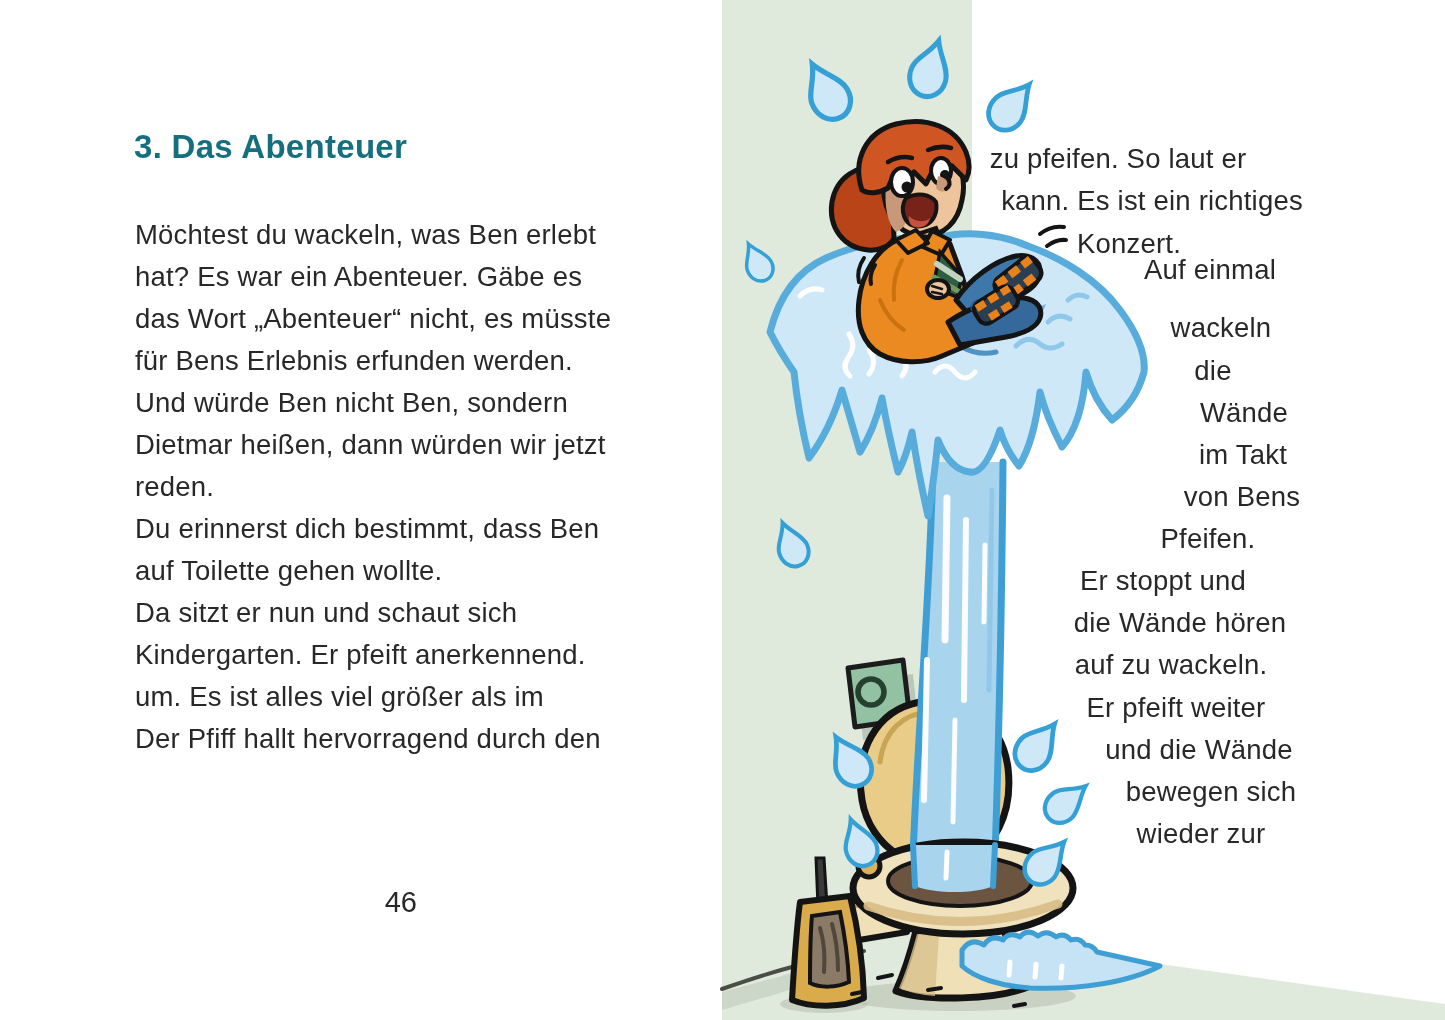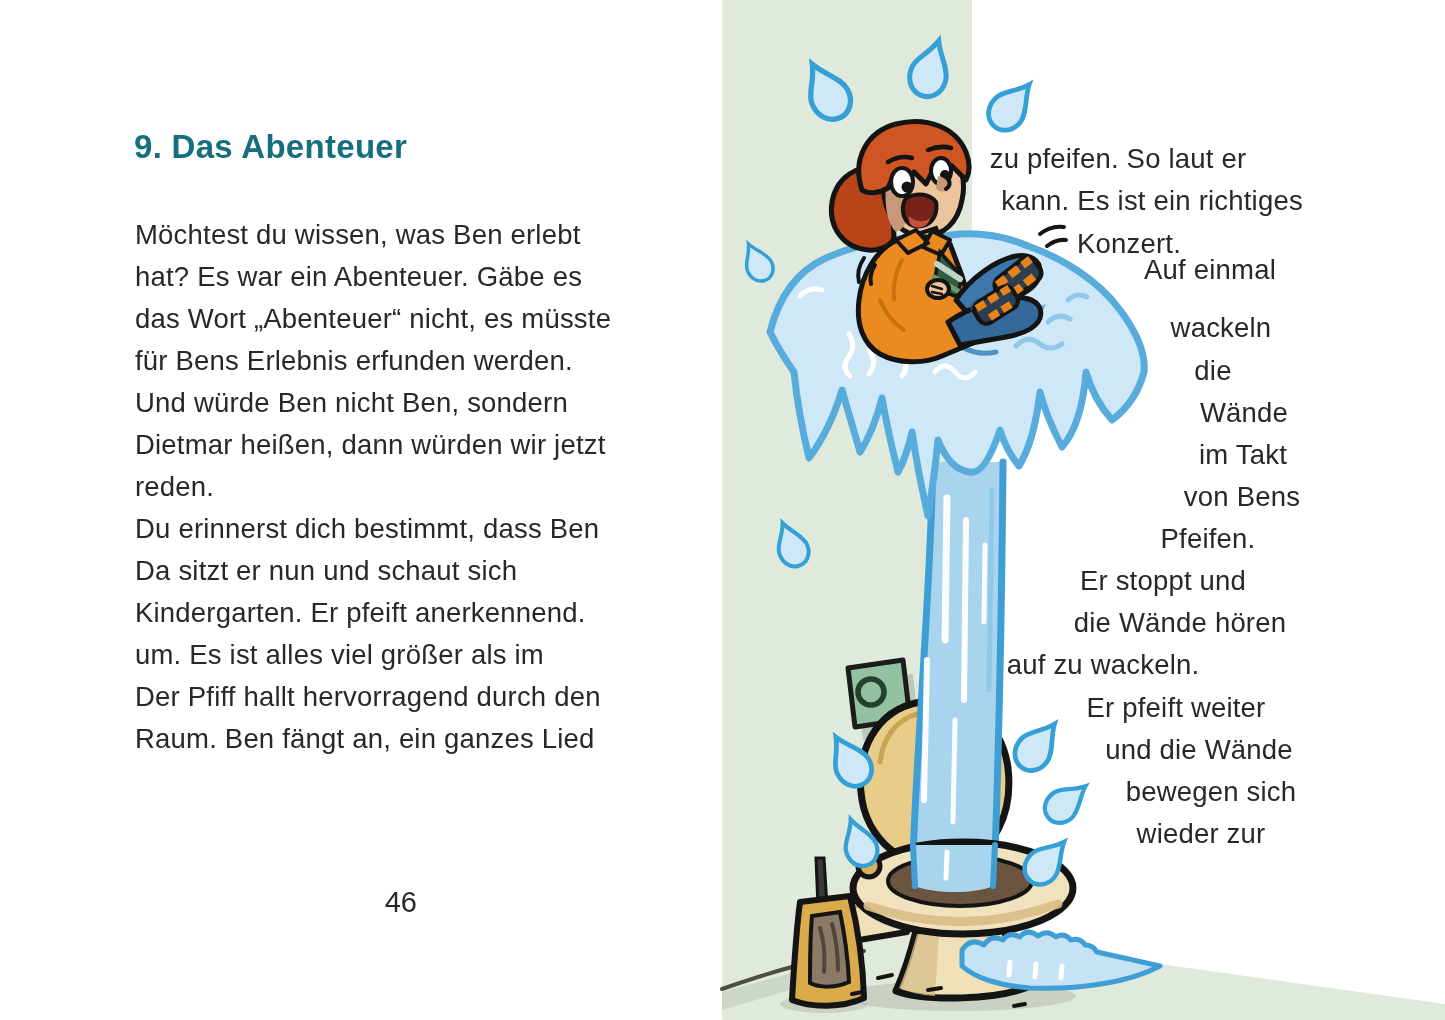--- a/index.html
+++ b/index.html
@@ -23,35 +23,35 @@
     white-space:nowrap;z-index:5;
   }
   svg.illu{position:absolute;left:700px;top:0;width:745px;height:1020px;z-index:1;}
 </style>
 </head>
 <body>
 
 <div class="spread">
 
   <div>
-    <div class="heading">9. Das Abenteuer</div>
+    <div class="heading">3. Das Abenteuer</div>
     <div class="left-text">
-      <div>Möchtest du wissen, was Ben erlebt</div>
+      <div>Möchtest du wackeln, was Ben erlebt</div>
       <div>hat? Es war ein Abenteuer. Gäbe es</div>
       <div>das Wort „Abenteuer“ nicht, es müsste</div>
       <div>für Bens Erlebnis erfunden werden.</div>
       <div>Und würde Ben nicht Ben, sondern</div>
       <div>Dietmar heißen, dann würden wir jetzt</div>
       <div>reden.</div>
       <div>Du erinnerst dich bestimmt, dass Ben</div>
+      <div>auf Toilette gehen wollte.</div>
       <div>Da sitzt er nun und schaut sich</div>
       <div>Kindergarten. Er pfeift anerkennend.</div>
       <div>um. Es ist alles viel größer als im</div>
       <div>Der Pfiff hallt hervorragend durch den</div>
-      <div>Raum. Ben fängt an, ein ganzes Lied</div>
     </div>
     <div class="page-number">46</div>
   </div>
 
   <svg class="illu" viewBox="700 0 745 1020" role="img" aria-label="Ben sitzt auf einer Wasserfontäne, die aus der Toilette schießt">
     <defs>
       <path id="drop" d="M0,-26 C5,-12 17,-1 17,11 C17,24 7,33 -4,31 C-15,29 -21,18 -19,6 C-17,-5 -7,-10 0,-26 Z"></path>
     </defs>
 
     <rect x="722" y="0" width="250" height="1020" fill="#dfeadd"></rect>
@@ -210,20 +210,20 @@
     <div class="rline" style="left:1129px;top:228px">Konzert.</div>
     <div class="rline" style="left:1210px;top:254px">Auf einmal</div>
     <div class="rline" style="left:1221px;top:312px">wackeln</div>
     <div class="rline" style="left:1213px;top:355px">die</div>
     <div class="rline" style="left:1244px;top:397px">Wände</div>
     <div class="rline" style="left:1243px;top:439px">im Takt</div>
     <div class="rline" style="left:1242px;top:481px">von Bens</div>
     <div class="rline" style="left:1208px;top:523px">Pfeifen.</div>
     <div class="rline" style="left:1163px;top:565px">Er stoppt und</div>
     <div class="rline" style="left:1180px;top:607px">die Wände hören</div>
-    <div class="rline" style="left:1103px;top:649px">auf zu wackeln.</div>
+    <div class="rline" style="left:1171px;top:649px">auf zu wackeln.</div>
     <div class="rline" style="left:1176px;top:692px">Er pfeift weiter</div>
     <div class="rline" style="left:1199px;top:734px">und die Wände</div>
     <div class="rline" style="left:1211px;top:776px">bewegen sich</div>
     <div class="rline" style="left:1201px;top:818px">wieder zur</div>
   </div>
 
 </div>
 
 </body></html>

